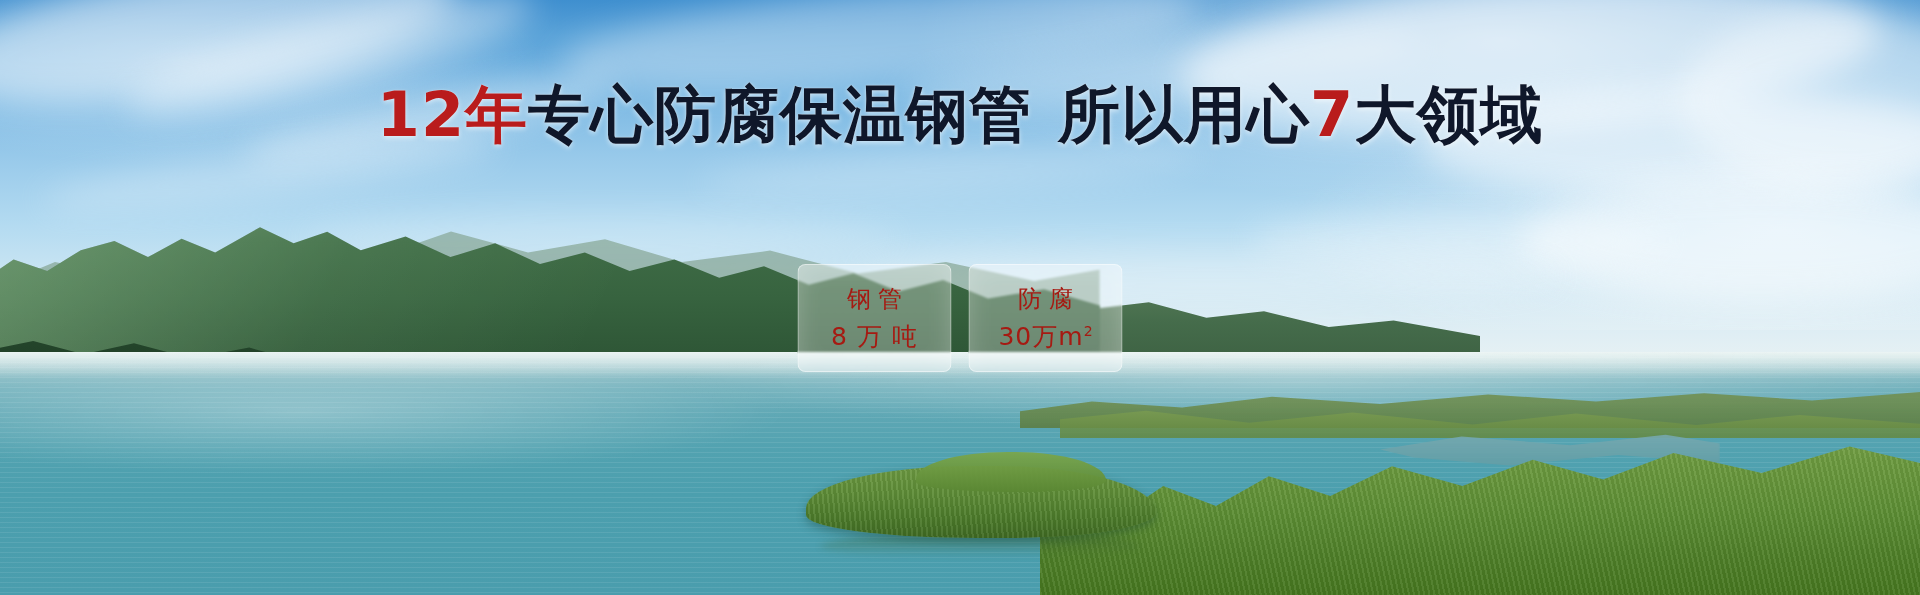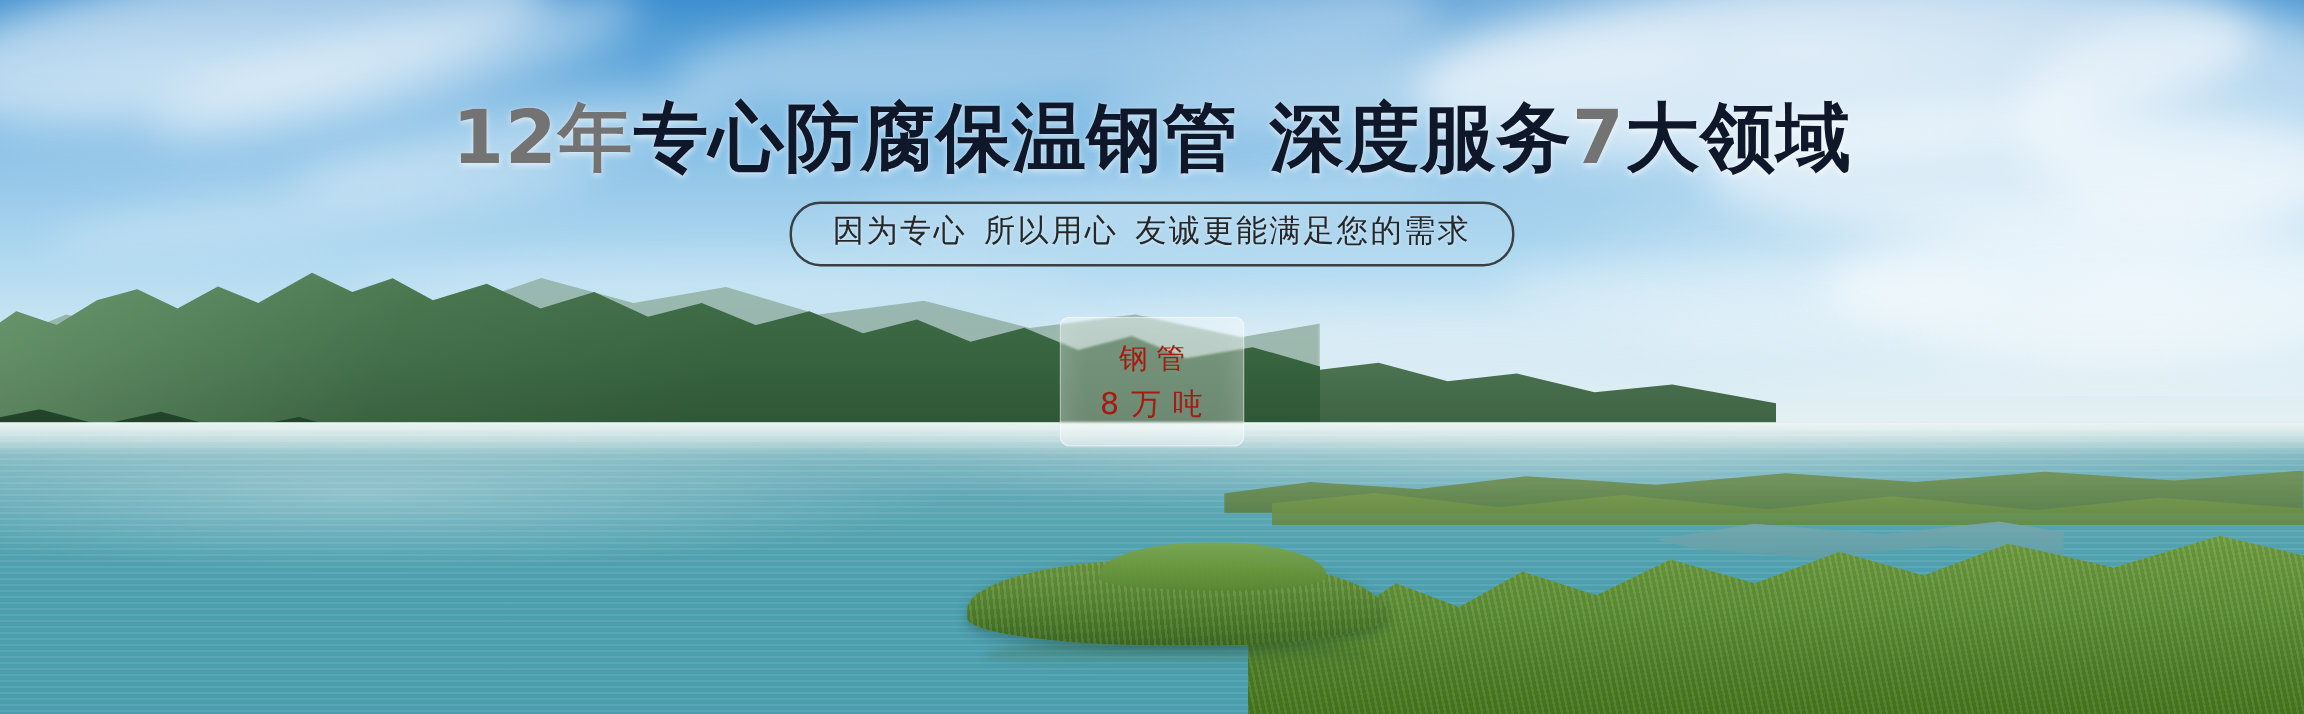--- a/index.html
+++ b/index.html
@@ -209,21 +209,21 @@
   .headline{
     position:absolute;left:0;right:0;top:84px;
     text-align:center;
     font-size:62px;
     line-height:1;
     font-weight:bold;
     letter-spacing:1px;
     white-space:nowrap;
     text-shadow:0 2px 5px rgba(255,255,255,.55), 0 0 1px rgba(255,255,255,.8);
   }
-  .hl-red{color:#737373;margin-top:44px;}
+  .hl-red{color:#b91c1c;margin-top:44px;}
   .hl-dark{color:#0f172a;}
   .hl-gap{display:inline-block;width:26px;}
 
   .pill{
     position:absolute;left:50%;top:168px;
     transform:translateX(-50%);
     border:2px solid #3a3f42;
     border-radius:26px;
     padding:9px 34px 11px;
     font-size:26px;
@@ -312,32 +312,33 @@
   <div class="grass-tex"></div>
 
   <div class="island-refl"></div>
   <div class="island"></div>
   <div class="island-tex"></div>
   <div class="island2"></div>
 
   <div class="copy">
 
     <div class="headline">
-      <span class="hl-red">12</span><span class="hl-red">年</span><span class="hl-dark">专心防腐保温钢管</span><span class="hl-gap"></span><span class="hl-dark">深度服务</span><span class="hl-red">7</span><span class="hl-dark">大领域</span>
+      <span class="hl-red">12</span><span class="hl-red">年</span><span class="hl-dark">专心防腐保温钢管</span><span class="hl-gap"></span><span class="hl-dark">所以用心</span><span class="hl-red">7</span><span class="hl-dark">大领域</span>
     </div>
 
-    <div class="pill">
-      <span>因为专心</span><span class="sp"></span><span>所以用心</span><span class="sp"></span><span>友诚更能满足您的需求</span>
-    </div>
 
     <div class="cards">
 
       <div class="card">
         <div class="card-label">钢管</div>
         <div class="card-value"><span>8 万 吨</span><sup></sup></div>
       </div>
 
+      <div class="card">
+        <div class="card-label">防腐</div>
+        <div class="card-value"><span>30万m</span><sup>2</sup></div>
+      </div>
 
 
     </div>
 
   </div>
 </div>
 
 </body></html>

